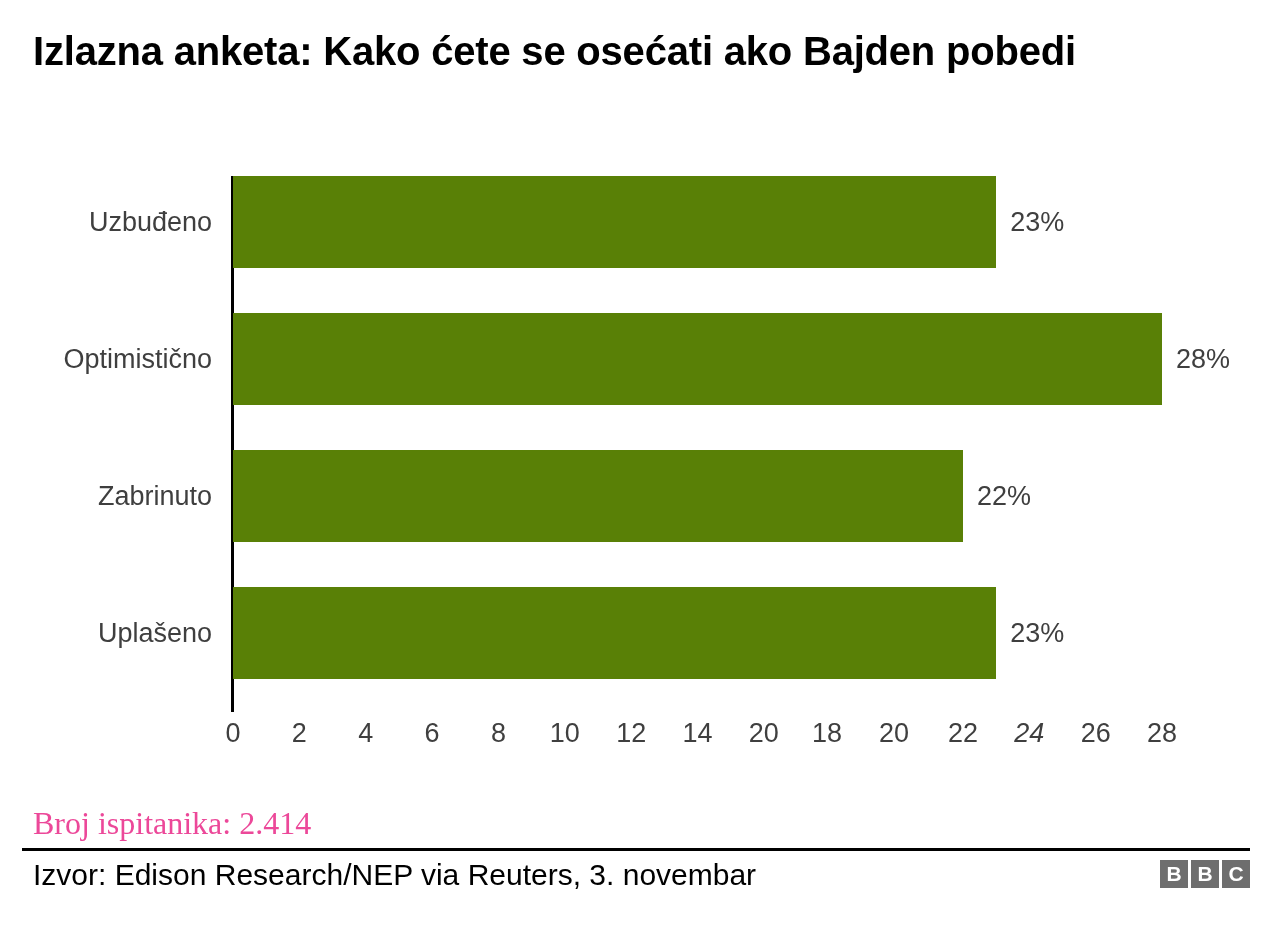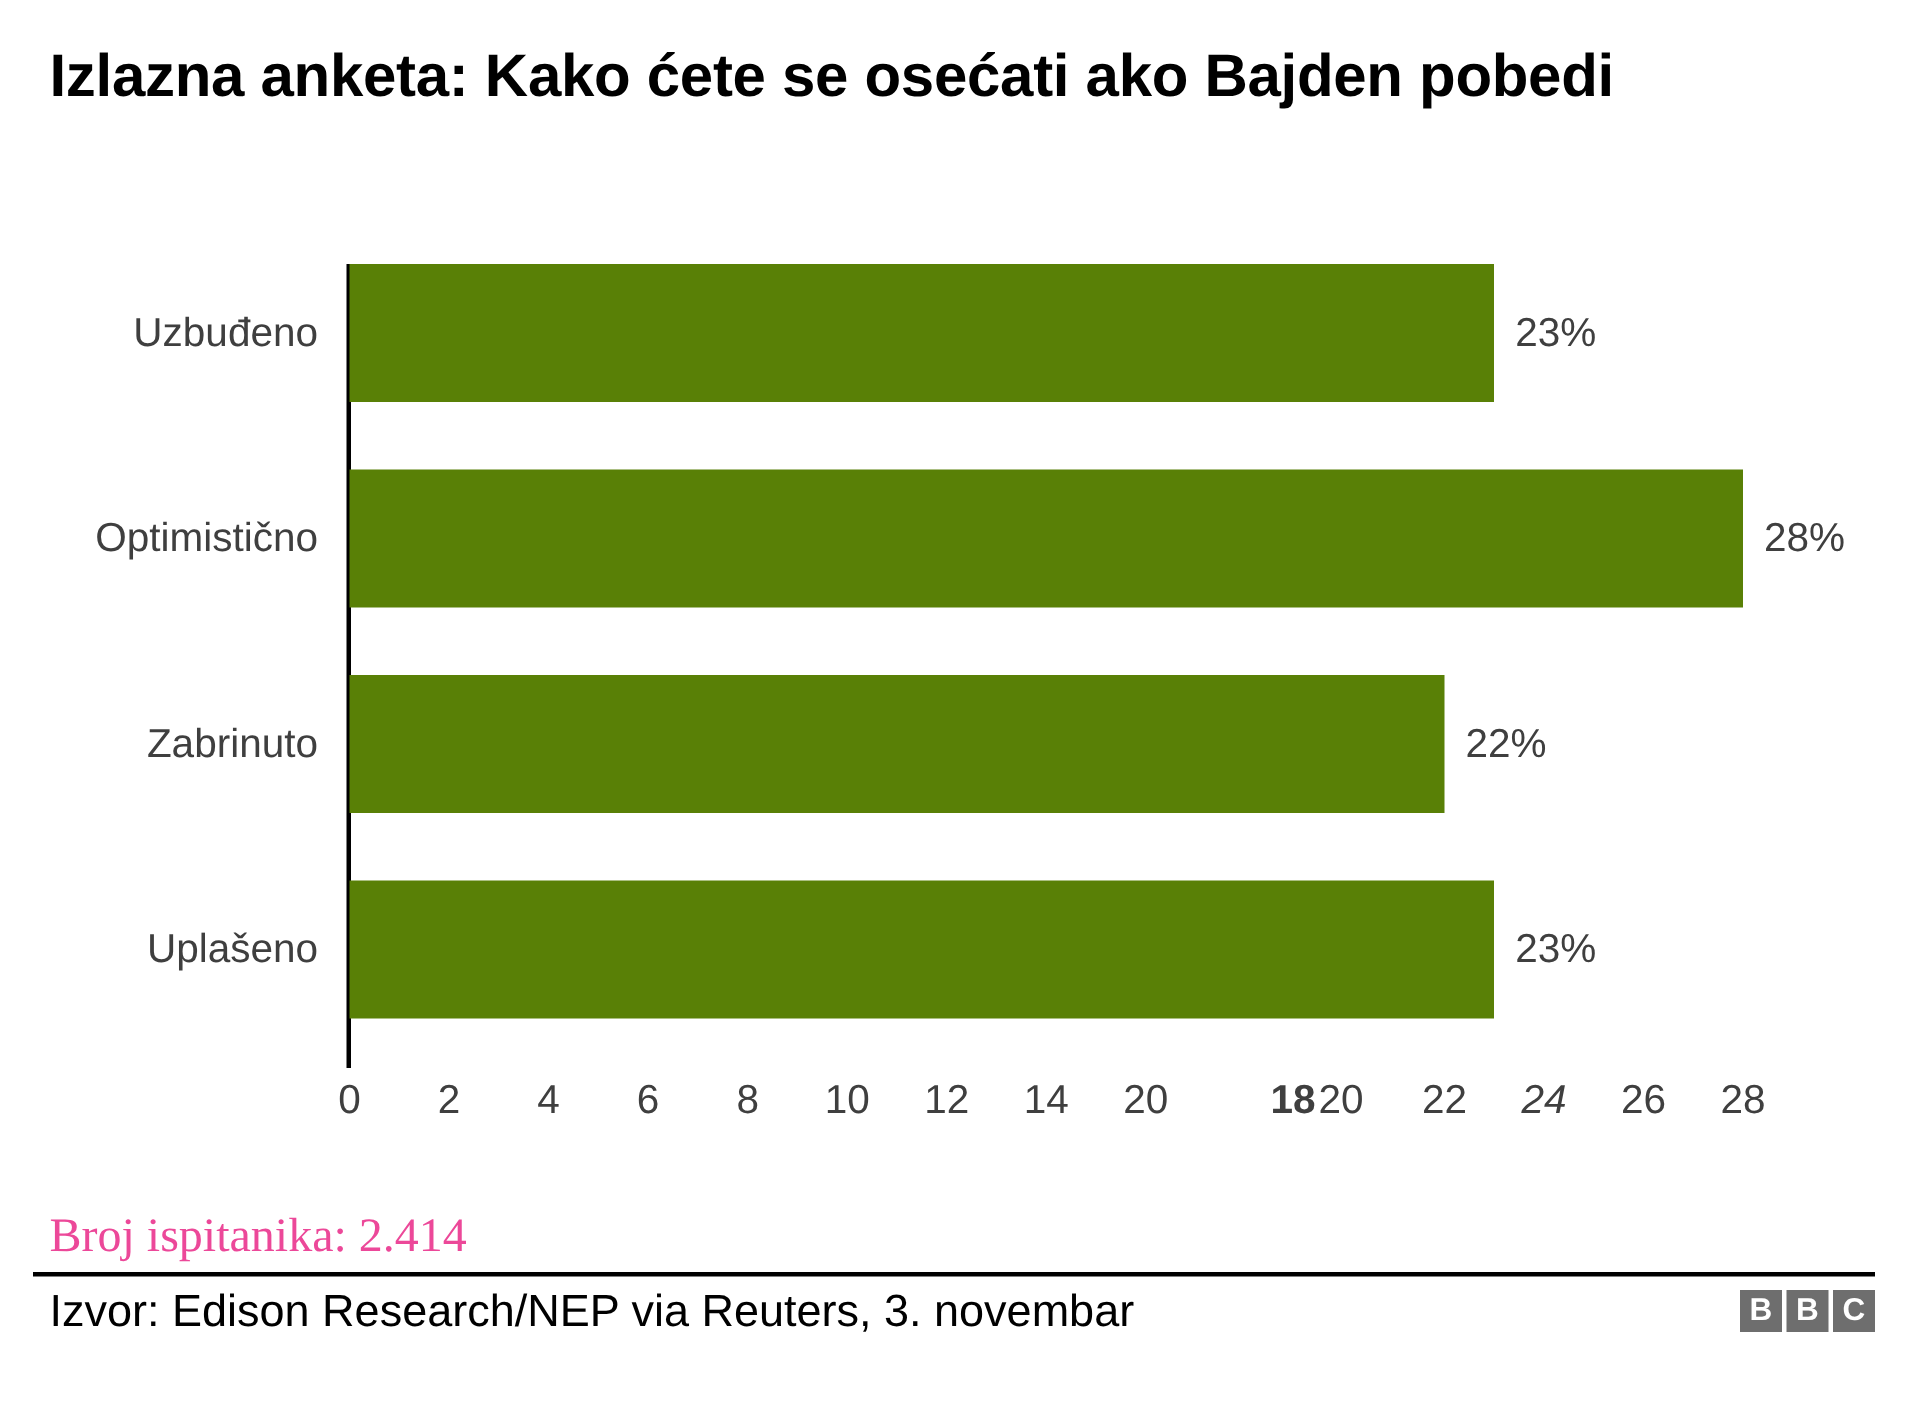--- a/index.html
+++ b/index.html
@@ -182,21 +182,21 @@
 <div id="x-axis">
     <span class="x-tick" style="left: 233px;">0</span>
     <span class="x-tick" style="left: 299.36px;">2</span>
     <span class="x-tick" style="left: 365.72px;">4</span>
     <span class="x-tick" style="left: 432.08px;">6</span>
     <span class="x-tick" style="left: 498.44px;">8</span>
     <span class="x-tick" style="left: 564.8px;">10</span>
     <span class="x-tick" style="left: 631.16px;">12</span>
     <span class="x-tick" style="left: 697.52px;">14</span>
     <span class="x-tick" style="left: 763.88px;">20</span>
-    <span class="x-tick" style="left: 862px; font-weight: bold;">18</span>
+    <span class="x-tick" style="left: 827px;">18</span>
     <span class="x-tick" style="left: 894px;">20</span>
     <span class="x-tick" style="left: 962.96px;">22</span>
     <span class="x-tick" style="left: 1029.32px; font-style: italic;">24</span>
     <span class="x-tick" style="left: 1095.68px;">26</span>
     <span class="x-tick" style="left: 1162.04px;">28</span>
   </div>
 
 <div id="footer">
   <div id="respondents">Broj ispitanika: 2.414</div>
   <div id="footer-divider"></div>

